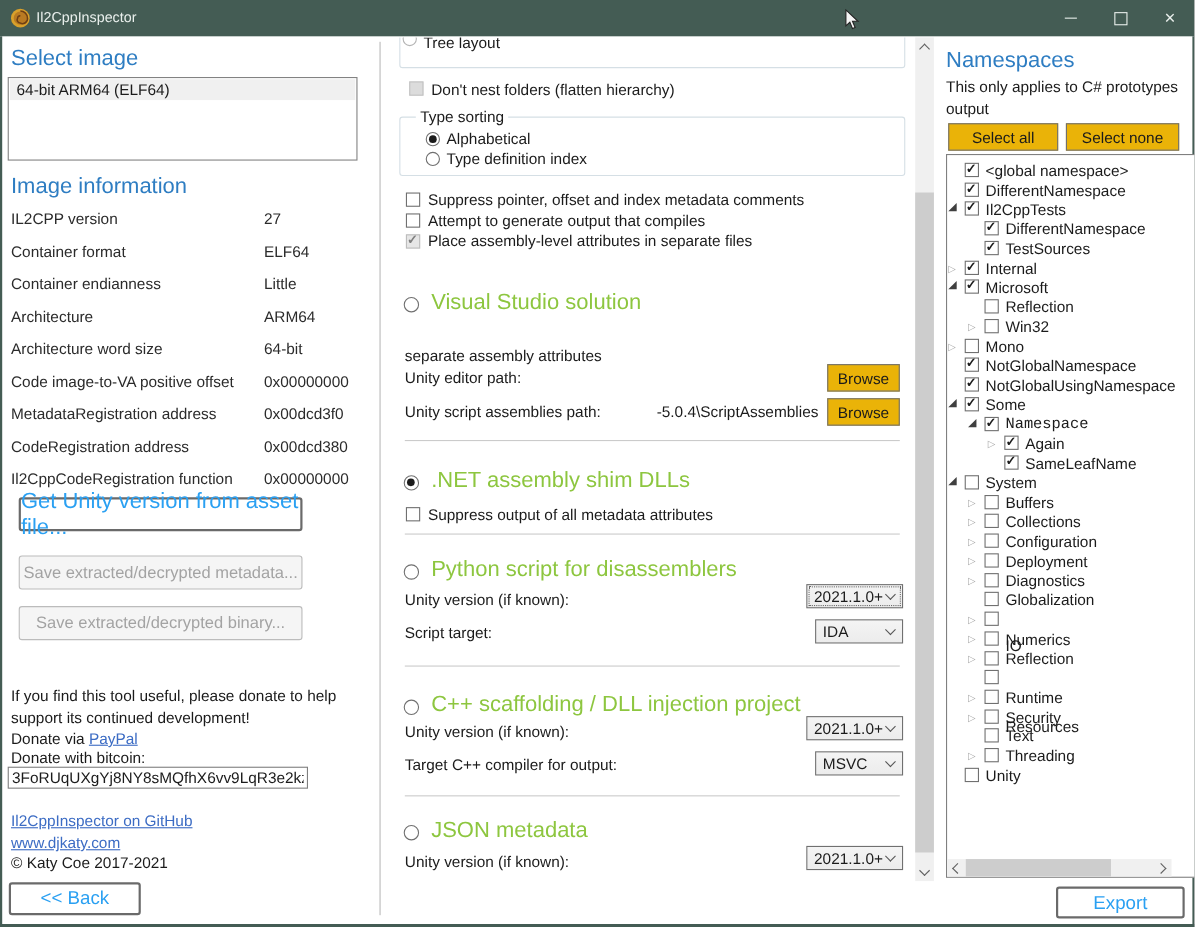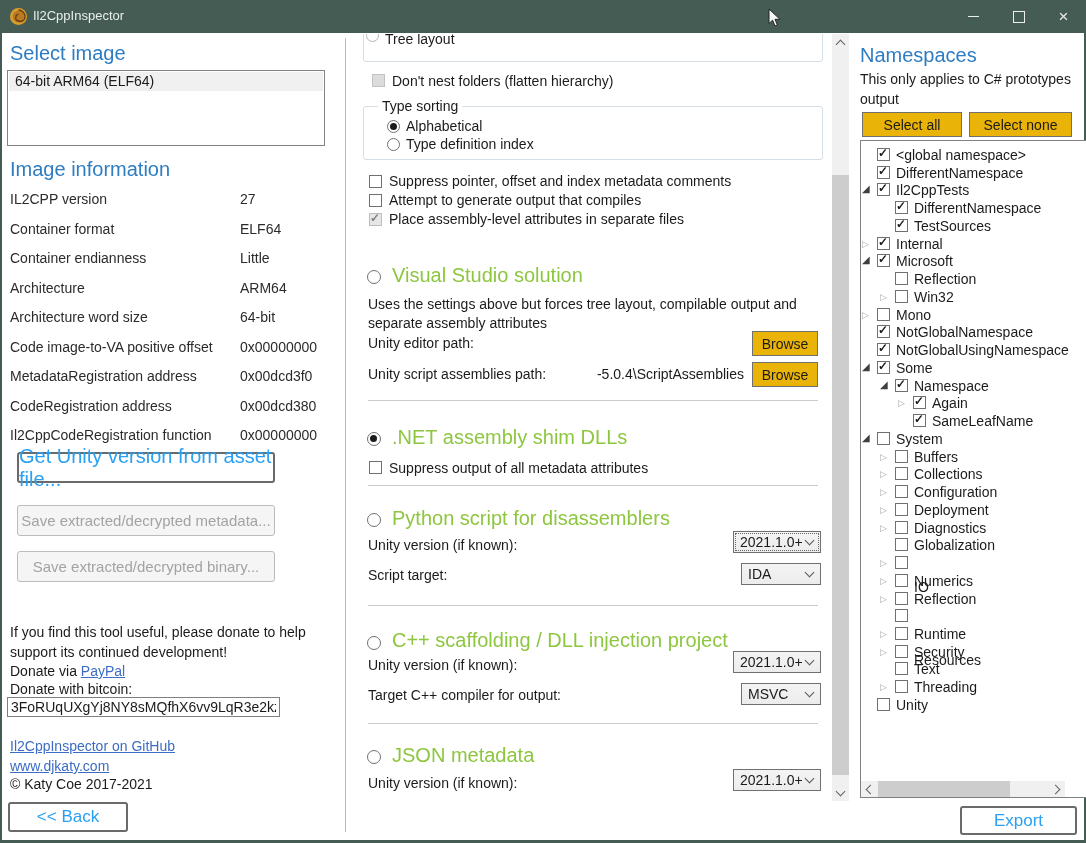--- a/index.html
+++ b/index.html
@@ -191,21 +191,20 @@
           <span class="mc-label">Attempt to generate output that compiles</span>
         </div>
         <div class="mc-row" style="top: 37.6px;">
           <span class="cb checked disabled" style="left: 0px; top: 1px;"></span>
           <span class="mc-label">Place assembly-level attributes in separate files</span>
         </div>
       </div>
 
     <span class="radio big" style="left:15px;top:236px"></span>
     <div class="h-green" style="left:40px;top:230px">Visual Studio solution</div>
-    <div class="mlabel" style="left:16px;top:262px">Uses the settings above but forces tree layout, compilable output and</div>
     <div class="mlabel" style="left:16px;top:281px">separate assembly attributes</div>
     <div class="mlabel" style="left:16px;top:301px">Unity editor path:</div>
     <div class="btn-gray" style="left:400px;top:297px;width:66px;height:25px">Browse</div>
     <div class="mlabel" style="left:16px;top:332px">Unity script assemblies path:</div>
     <div class="pathval" style="left:230px;top:332px;width:162px">-5.0.4\ScriptAssemblies</div>
     <div class="btn-gray" style="left:400px;top:328px;width:66px;height:25px">Browse</div>
     <div class="hr" style="left:16px;top:366px;width:450px"></div>
 
     <span class="radio big selected" style="left:15px;top:398px"></span>
     <div class="h-green" style="left:40px;top:392px">.NET assembly shim DLLs</div>
@@ -322,21 +321,21 @@
           <span class="tlabel" style="left: 35px;">NotGlobalUsingNamespace</span>
         </div>
         <div class="tree-row" style="top: 218.88px;">
           <span class="texp open" style="left: 1px;">◢</span>
           <span class="cb checked" style="left: 16px;"></span>
           <span class="tlabel" style="left: 35px;">Some</span>
         </div>
         <div class="tree-row" style="top: 236.62px;">
           <span class="texp open" style="left: 19px;">◢</span>
           <span class="cb checked" style="left: 34px;"></span>
-          <span class="tlabel" style="left: 53px;">Namespace</span>
+          <span class="tlabel" style="left: 53px; font-family: Liberation Mono, monospace;">Namespace</span>
         </div>
         <div class="tree-row" style="top: 254.36px;">
           <span class="texp closed" style="left: 37px;">▷</span>
           <span class="cb checked" style="left: 52px;"></span>
           <span class="tlabel" style="left: 71px;">Again</span>
         </div>
         <div class="tree-row" style="top: 272.1px;">
           <span class="cb checked" style="left: 52px;"></span>
           <span class="tlabel" style="left: 71px;">SameLeafName</span>
         </div>

